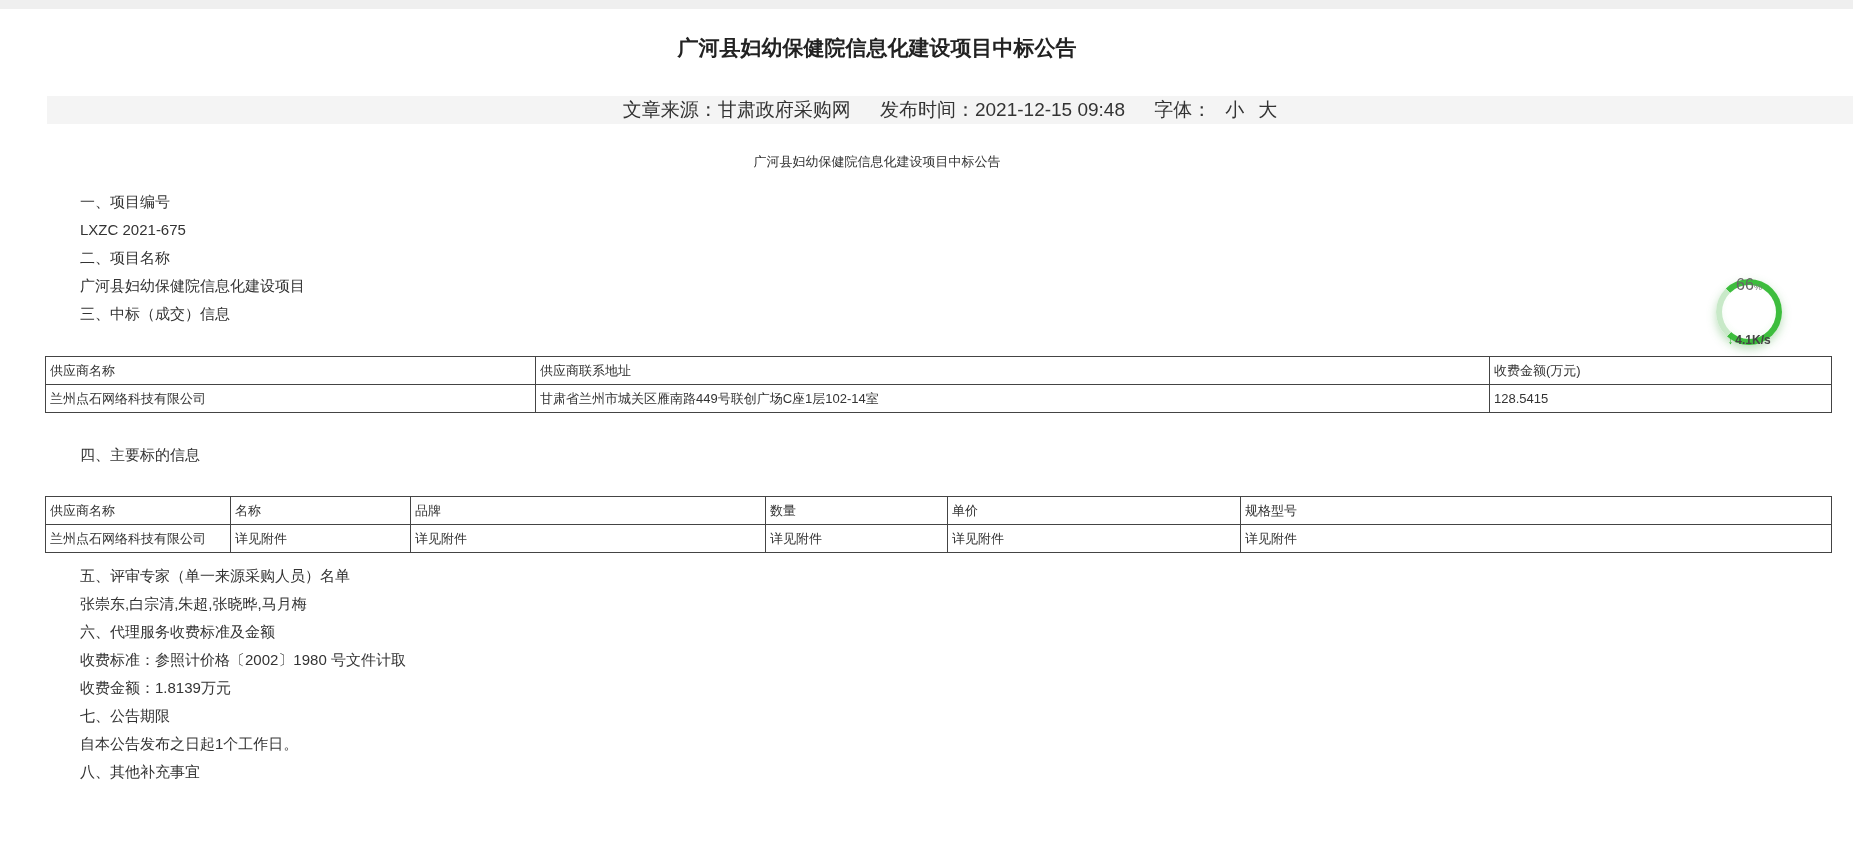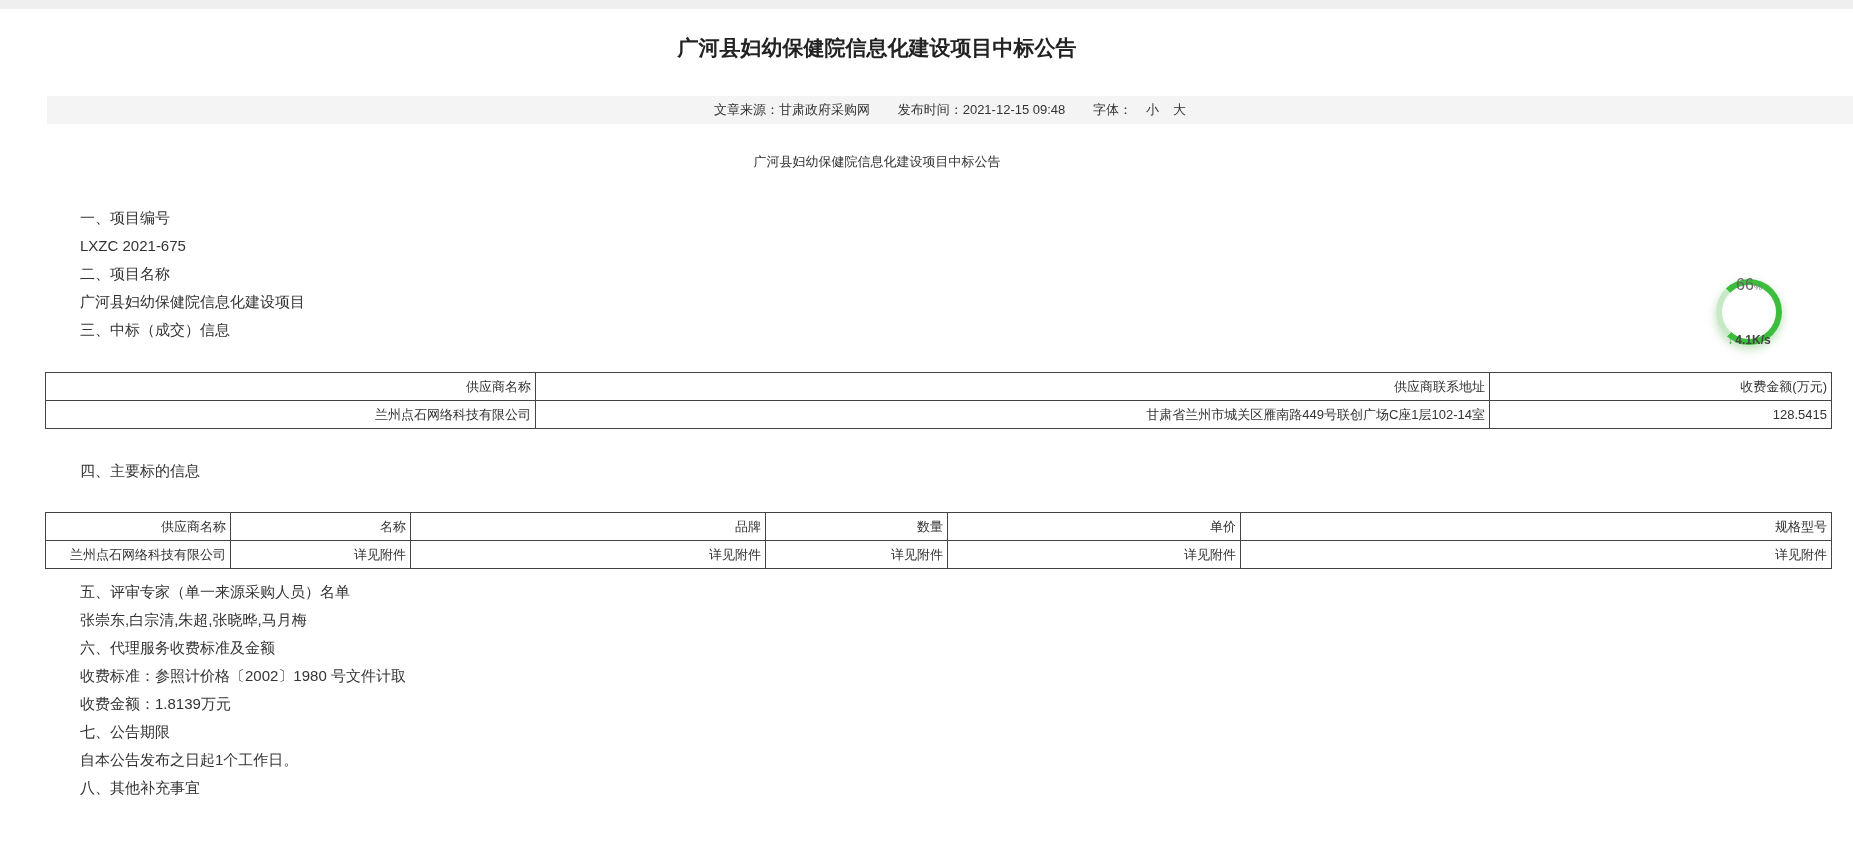--- a/index.html
+++ b/index.html
@@ -8,42 +8,42 @@
     width:1853px; height:851px; background:#ffffff; position:relative;
     font-family:"Liberation Sans","DejaVu Sans",sans-serif; color:#333; overflow:hidden;
   }
   .top-strip { height:9px; background:#efefef; }
   .page-title {
     margin:24px 0 0 47px; width:1660px; text-align:center;
     font-size:21px; line-height:30px; font-weight:bold; color:#222;
   }
   .meta-bar {
     margin:33px 0 0 47px; width:1806px; height:28px; line-height:28px;
-    background:#f4f4f4; text-align:center; font-size:13px; color:#333;
+    background:#f4f4f4; text-align:center; font-size:19px; color:#333;
   }
   .meta-bar .seg { margin:0 12px; }
   .meta-bar .font-ctl { margin-left:14px; cursor:pointer; }
   .subtitle {
     margin:28px 0 0 47px; width:1660px; text-align:center;
     font-size:13px; line-height:20px; color:#333;
   }
   .sec { margin-left:80px; }
-  .sec.first { margin-top:32px; }
+  .sec.first { margin-top:16px; }
   .sec.s4 { margin-top:28px; }
   .sec.tail { margin-top:9px; }
   .para { font-size:15px; line-height:28px; color:#333; white-space:pre; }
   table.tbl {
     border-collapse:collapse; table-layout:fixed; margin-left:45px;
     font-size:13px; color:#333;
   }
   table.t1 { margin-top:28px; }
   table.t2 { margin-top:27px; }
   table.tbl td {
     border:1px solid #444; height:28px; padding:0 4px;
-    overflow:hidden; white-space:nowrap; text-align:right; vertical-align:middle;
+    overflow:hidden; white-space:nowrap; text-align:left; vertical-align:middle;
   }
   .dl-widget {
     position:absolute; left:1716px; top:279px; width:66px; height:66px;
     border-radius:50%; cursor:pointer;
     background:conic-gradient(#3dbd3d 0deg 222deg, #c8e9c8 222deg 316deg, #3dbd3d 316deg 360deg);
     box-shadow:0 4px 10px rgba(60,160,60,0.35);
   }
   .dl-inner {
     position:absolute; left:6px; top:6px; right:6px; bottom:6px; border-radius:50%;
     background:radial-gradient(circle at 50% 45%, #ffffff 55%, #eaf8ea 100%);

